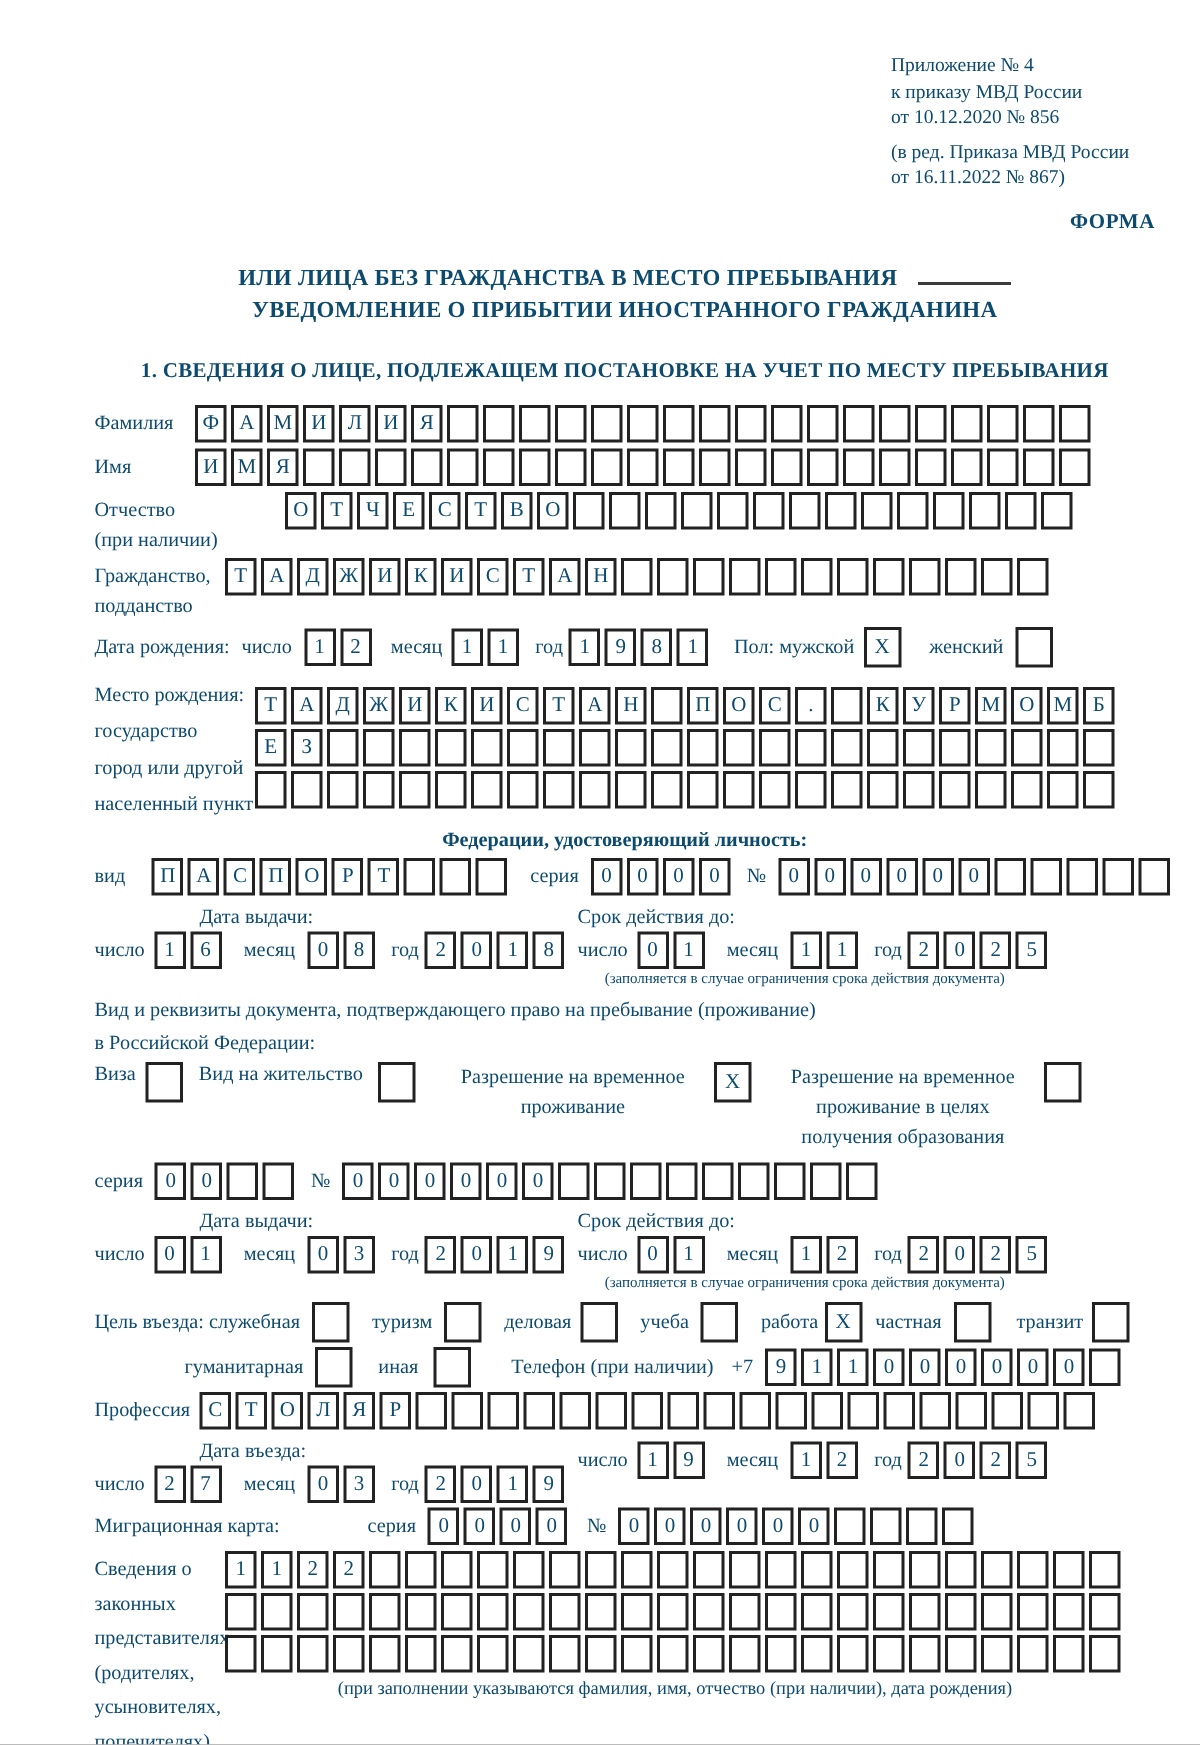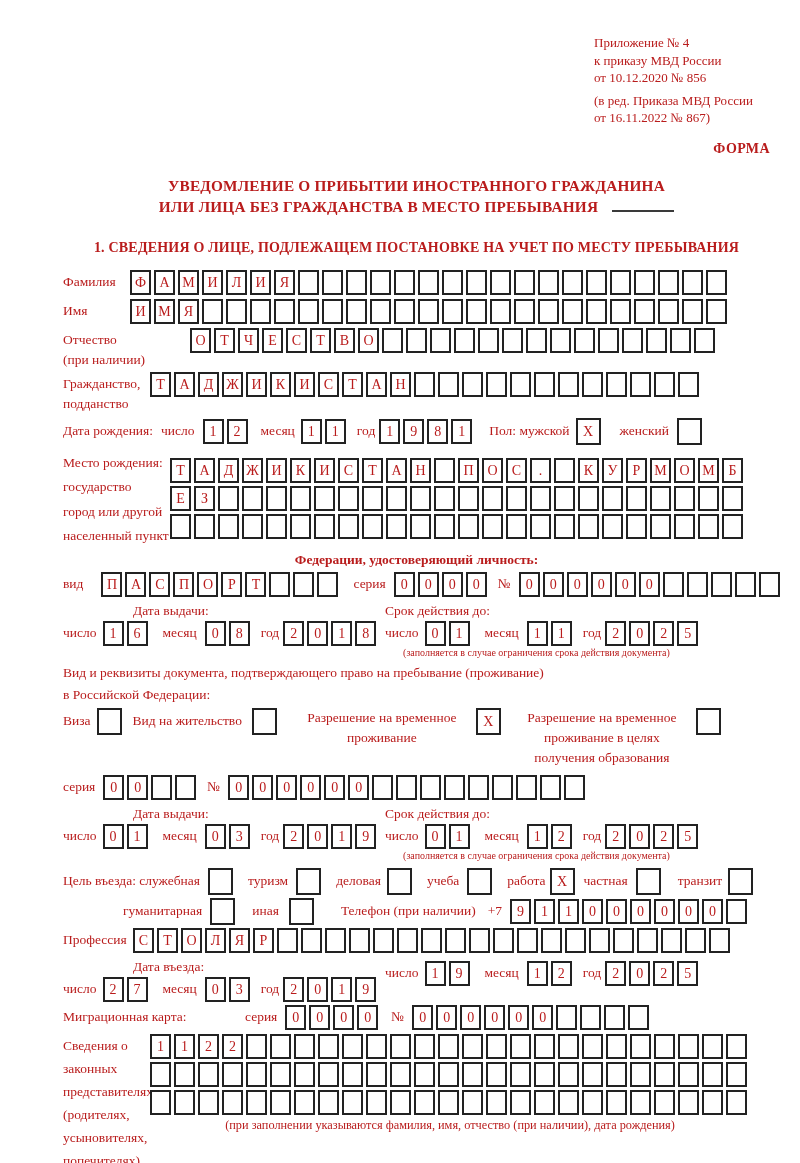--- a/index.html
+++ b/index.html
@@ -1,17 +1,17 @@
 <!DOCTYPE html>
 <html><head>
 <meta charset="utf-8">
 <style>
   html,body{margin:0;padding:0;background:#888;}
   .sheet{
-    position:relative;width:800px;height:1163px;margin:0 auto;background:#fff;color:#b91c1c;
+    position:relative;width:800px;height:1163px;margin:0 auto;background:#fff;color:#0c4a6e;
     font-family:"Liberation Serif","DejaVu Serif",serif;font-size:13.5px;
     box-sizing:border-box;padding:34px 30px 0 63px;overflow:hidden;
   }
   
   .appendix{margin-left:auto;width:176px;font-size:13px;line-height:17.5px;}
   .rev{margin-top:5px;}
   .forma{text-align:right;font-weight:bold;margin-top:14px;font-size:14px;letter-spacing:.4px;}
   .title{text-align:center;font-weight:bold;font-size:15.3px;line-height:21.5px;margin-top:18px;letter-spacing:.2px;}
   .blank-line{display:inline-block;width:62px;height:2px;background:#3a3a3a;margin-left:14px;vertical-align:baseline;}
   .section-heading{font-weight:bold;margin-top:22px;font-size:14px;text-align:center;white-space:nowrap;letter-spacing:.2px;}
@@ -51,21 +51,21 @@
   .ml14{margin-left:14px;}.ml16{margin-left:16px;}
   .stack .cells{display:block;margin-bottom:3px;}
   
   .datepair{display:flex;margin-top:6px;}
   .dp-left{width:322px;}
   .dp-right{flex:1;}
   .dp-head-l{padding-left:70px;}
   .dp-row{display:flex;align-items:center;margin-top:2px;}
   .restr-note{font-size:10px;text-align:center;margin-left:240px;margin-top:1px;}
   
-  .opt{display:flex;align-items:center;}
+  .opt{display:flex;}
   .opt-block{display:flex;align-items:flex-start;}
   .centered-lines{text-align:center;line-height:20px;width:172px;}
   .phone-label{margin-left:24px;}
   .legal-note{font-size:12.3px;text-align:center;margin-top:3px;}
 </style>
 </head>
 <body>
 
 <div class="sheet">
 
@@ -75,24 +75,24 @@
     <div>от 10.12.2020 № 856</div>
     <div class="rev">
       <div>(в ред. Приказа МВД России</div>
       <div>от 16.11.2022 № 867)</div>
     </div>
   </div>
 
   <div class="forma">ФОРМА</div>
 
   <div class="title">
-    <div>УВЕДОМЛЕНИЕ О ПРИБЫТИИ ИНОСТРАННОГО ГРАЖДАНИНА</div>
     <div>
       <span>ИЛИ ЛИЦА БЕЗ ГРАЖДАНСТВА В МЕСТО ПРЕБЫВАНИЯ</span><span class="blank-line"></span>
     </div>
+    <div>УВЕДОМЛЕНИЕ О ПРИБЫТИИ ИНОСТРАННОГО ГРАЖДАНИНА</div>
   </div>
 
   <div class="section-heading">1. СВЕДЕНИЯ О ЛИЦЕ, ПОДЛЕЖАЩЕМ ПОСТАНОВКЕ НА УЧЕТ ПО МЕСТУ ПРЕБЫВАНИЯ</div>
 
   <div class="frow r-surname">
     <div class="w-surname">Фамилия</div>
     <div class="cells"><span class="cell">Ф</span><span class="cell">А</span><span class="cell">М</span><span class="cell">И</span><span class="cell">Л</span><span class="cell">И</span><span class="cell">Я</span><span class="cell"></span><span class="cell"></span><span class="cell"></span><span class="cell"></span><span class="cell"></span><span class="cell"></span><span class="cell"></span><span class="cell"></span><span class="cell"></span><span class="cell"></span><span class="cell"></span><span class="cell"></span><span class="cell"></span><span class="cell"></span><span class="cell"></span><span class="cell"></span><span class="cell"></span><span class="cell"></span></div>
   </div>
 
   <div class="frow r-name">

